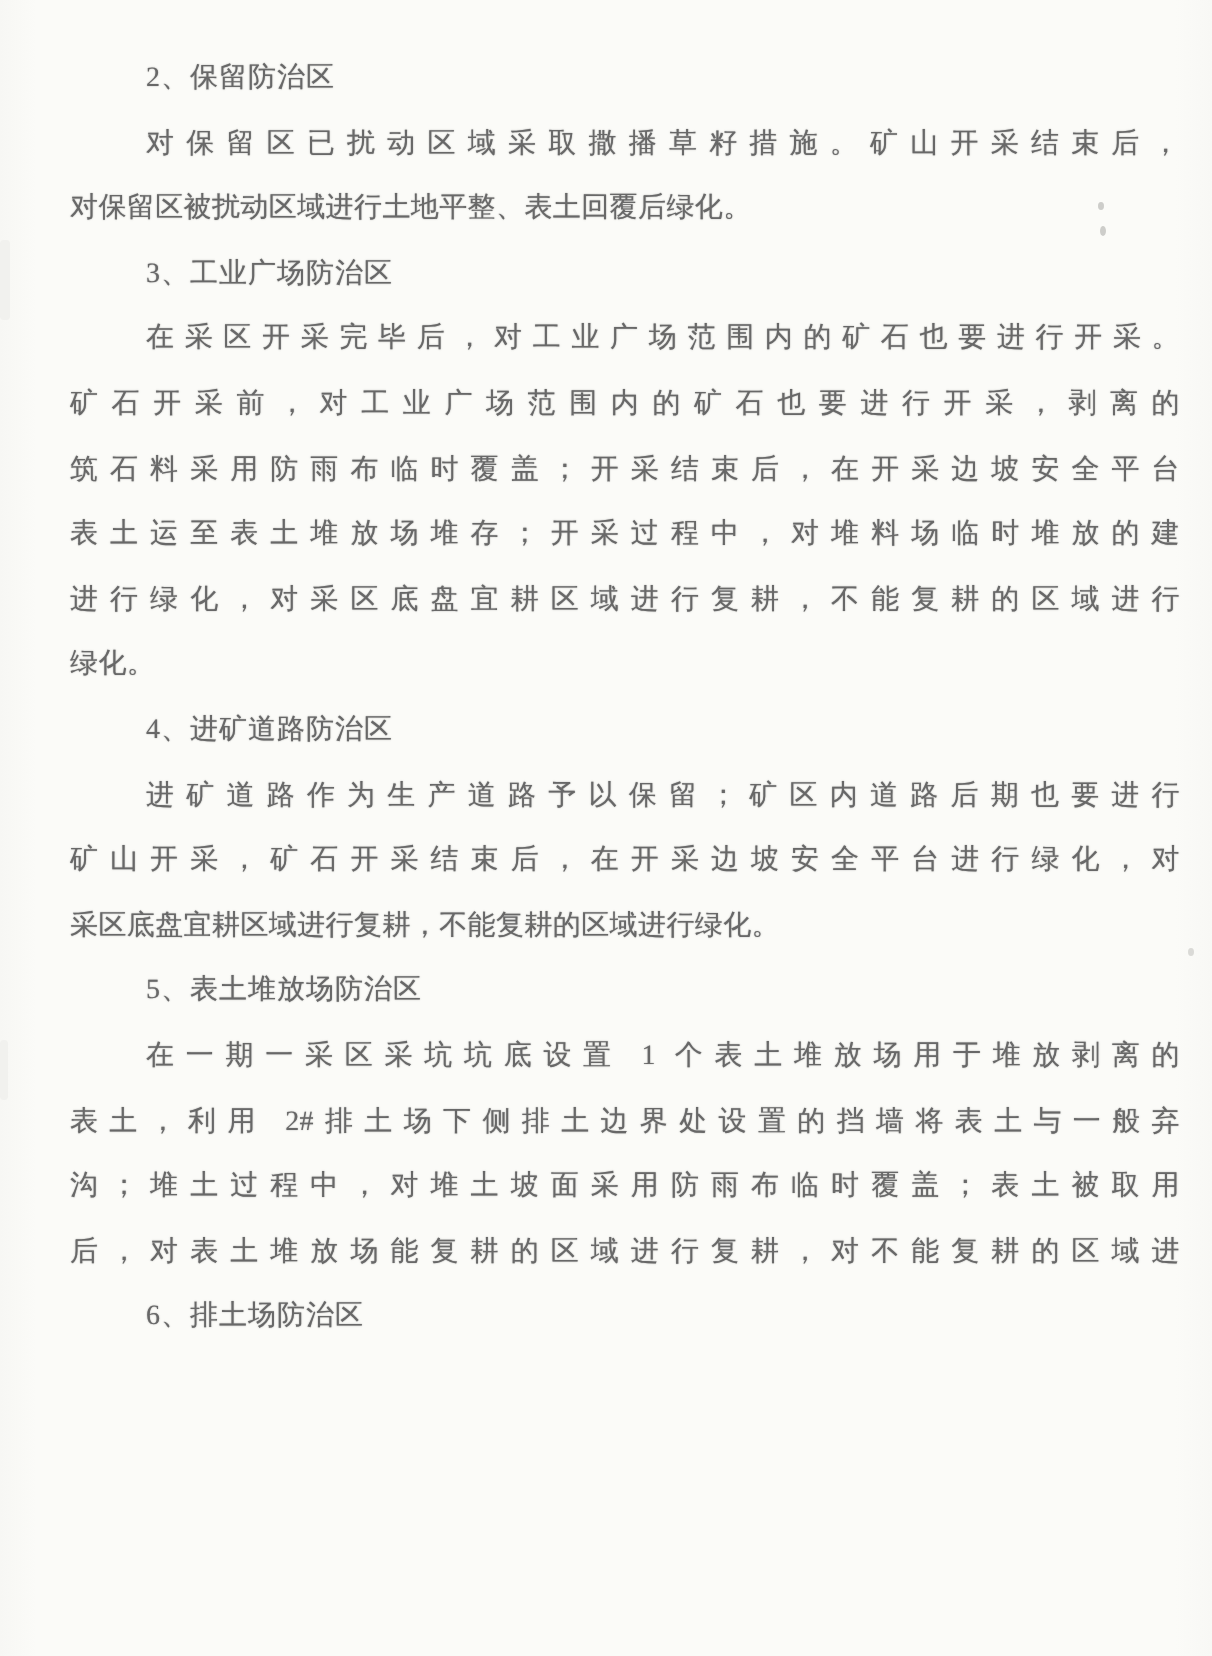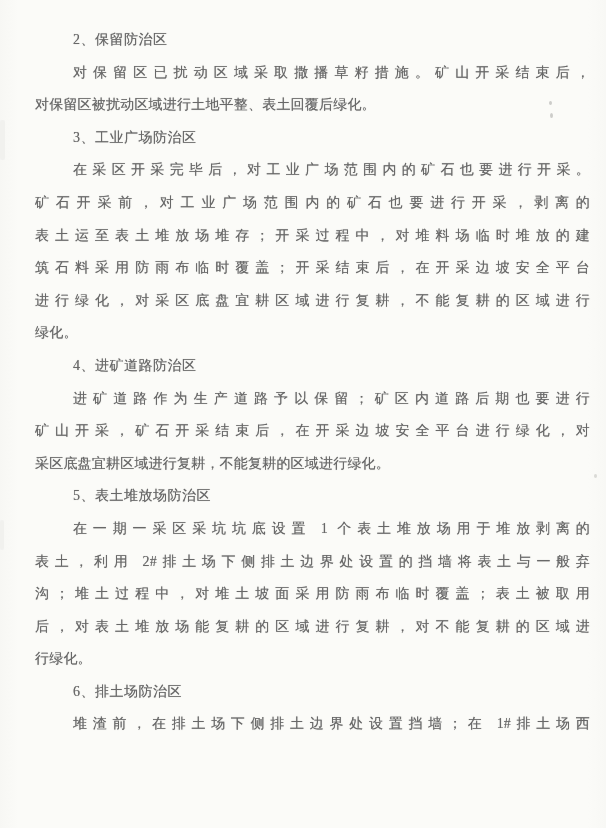--- a/index.html
+++ b/index.html
@@ -74,34 +74,32 @@
   <div class="edge-smudge s1"></div>
   <div class="edge-smudge s2"></div>
 
   <div class="text-block">
       <div class="line indent heading" style="color: rgb(104, 104, 104);">2、保留防治区</div>
       <div class="line indent justify" style="color: rgb(104, 104, 104);">对保留区已扰动区域采取撒播草籽措施。矿山开采结束后，</div>
       <div class="line" style="color: rgb(104, 104, 104);">对保留区被扰动区域进行土地平整、表土回覆后绿化。</div>
       <div class="line indent heading" style="color: rgb(104, 104, 104);">3、工业广场防治区</div>
       <div class="line indent justify" style="color: rgb(104, 104, 104);">在采区开采完毕后，对工业广场范围内的矿石也要进行开采。</div>
       <div class="line justify" style="color: rgb(104, 104, 104);">矿石开采前，对工业广场范围内的矿石也要进行开采，剥离的</div>
+      <div class="line justify" style="color: rgb(104, 104, 104);">筑石料采用防雨布临时覆盖；开采结束后，在开采边坡安全平台</div>
       <div class="line justify" style="color: rgb(104, 104, 104);">表土运至表土堆放场堆存；开采过程中，对堆料场临时堆放的建</div>
-      <div class="line justify" style="color: rgb(104, 104, 104);">筑石料采用防雨布临时覆盖；开采结束后，在开采边坡安全平台</div>
       <div class="line justify" style="color: rgb(104, 104, 104);">进行绿化，对采区底盘宜耕区域进行复耕，不能复耕的区域进行</div>
       <div class="line" style="color: rgb(104, 104, 104);">绿化。</div>
       <div class="line indent heading" style="color: rgb(104, 104, 104);">4、进矿道路防治区</div>
       <div class="line indent justify" style="color: rgb(104, 104, 104);">进矿道路作为生产道路予以保留；矿区内道路后期也要进行</div>
       <div class="line justify" style="color: rgb(104, 104, 104);">矿山开采，矿石开采结束后，在开采边坡安全平台进行绿化，对</div>
       <div class="line" style="color: rgb(104, 104, 104);">采区底盘宜耕区域进行复耕，不能复耕的区域进行绿化。</div>
       <div class="line indent heading" style="color: rgb(104, 104, 104);">5、表土堆放场防治区</div>
       <div class="line indent justify" style="color: rgb(104, 104, 104);">在一期一采区采坑坑底设置 1 个表土堆放场用于堆放剥离的</div>
       <div class="line justify" style="color: rgb(104, 104, 104);">表土，利用 2#排土场下侧排土边界处设置的挡墙将表土与一般弃</div>
       <div class="line justify" style="color: rgb(104, 104, 104);">沟；堆土过程中，对堆土坡面采用防雨布临时覆盖；表土被取用</div>
       <div class="line justify" style="color: rgb(104, 104, 104);">后，对表土堆放场能复耕的区域进行复耕，对不能复耕的区域进</div>
-      <div class="line" style="color: rgb(104, 104, 104);">行绿化。</div>
       <div class="line indent heading" style="color: rgb(104, 104, 104);">6、排土场防治区</div>
-      <div class="line indent justify" style="color: rgb(104, 104, 104);">堆渣前，在排土场下侧排土边界处设置挡墙；在 1#排土场西</div>
     </div>
 
   <div class="artifact a-colon-top"></div>
   <div class="artifact a-colon-bot"></div>
   <div class="artifact a-dot-right"></div>
 </div>
 
 </body></html>

